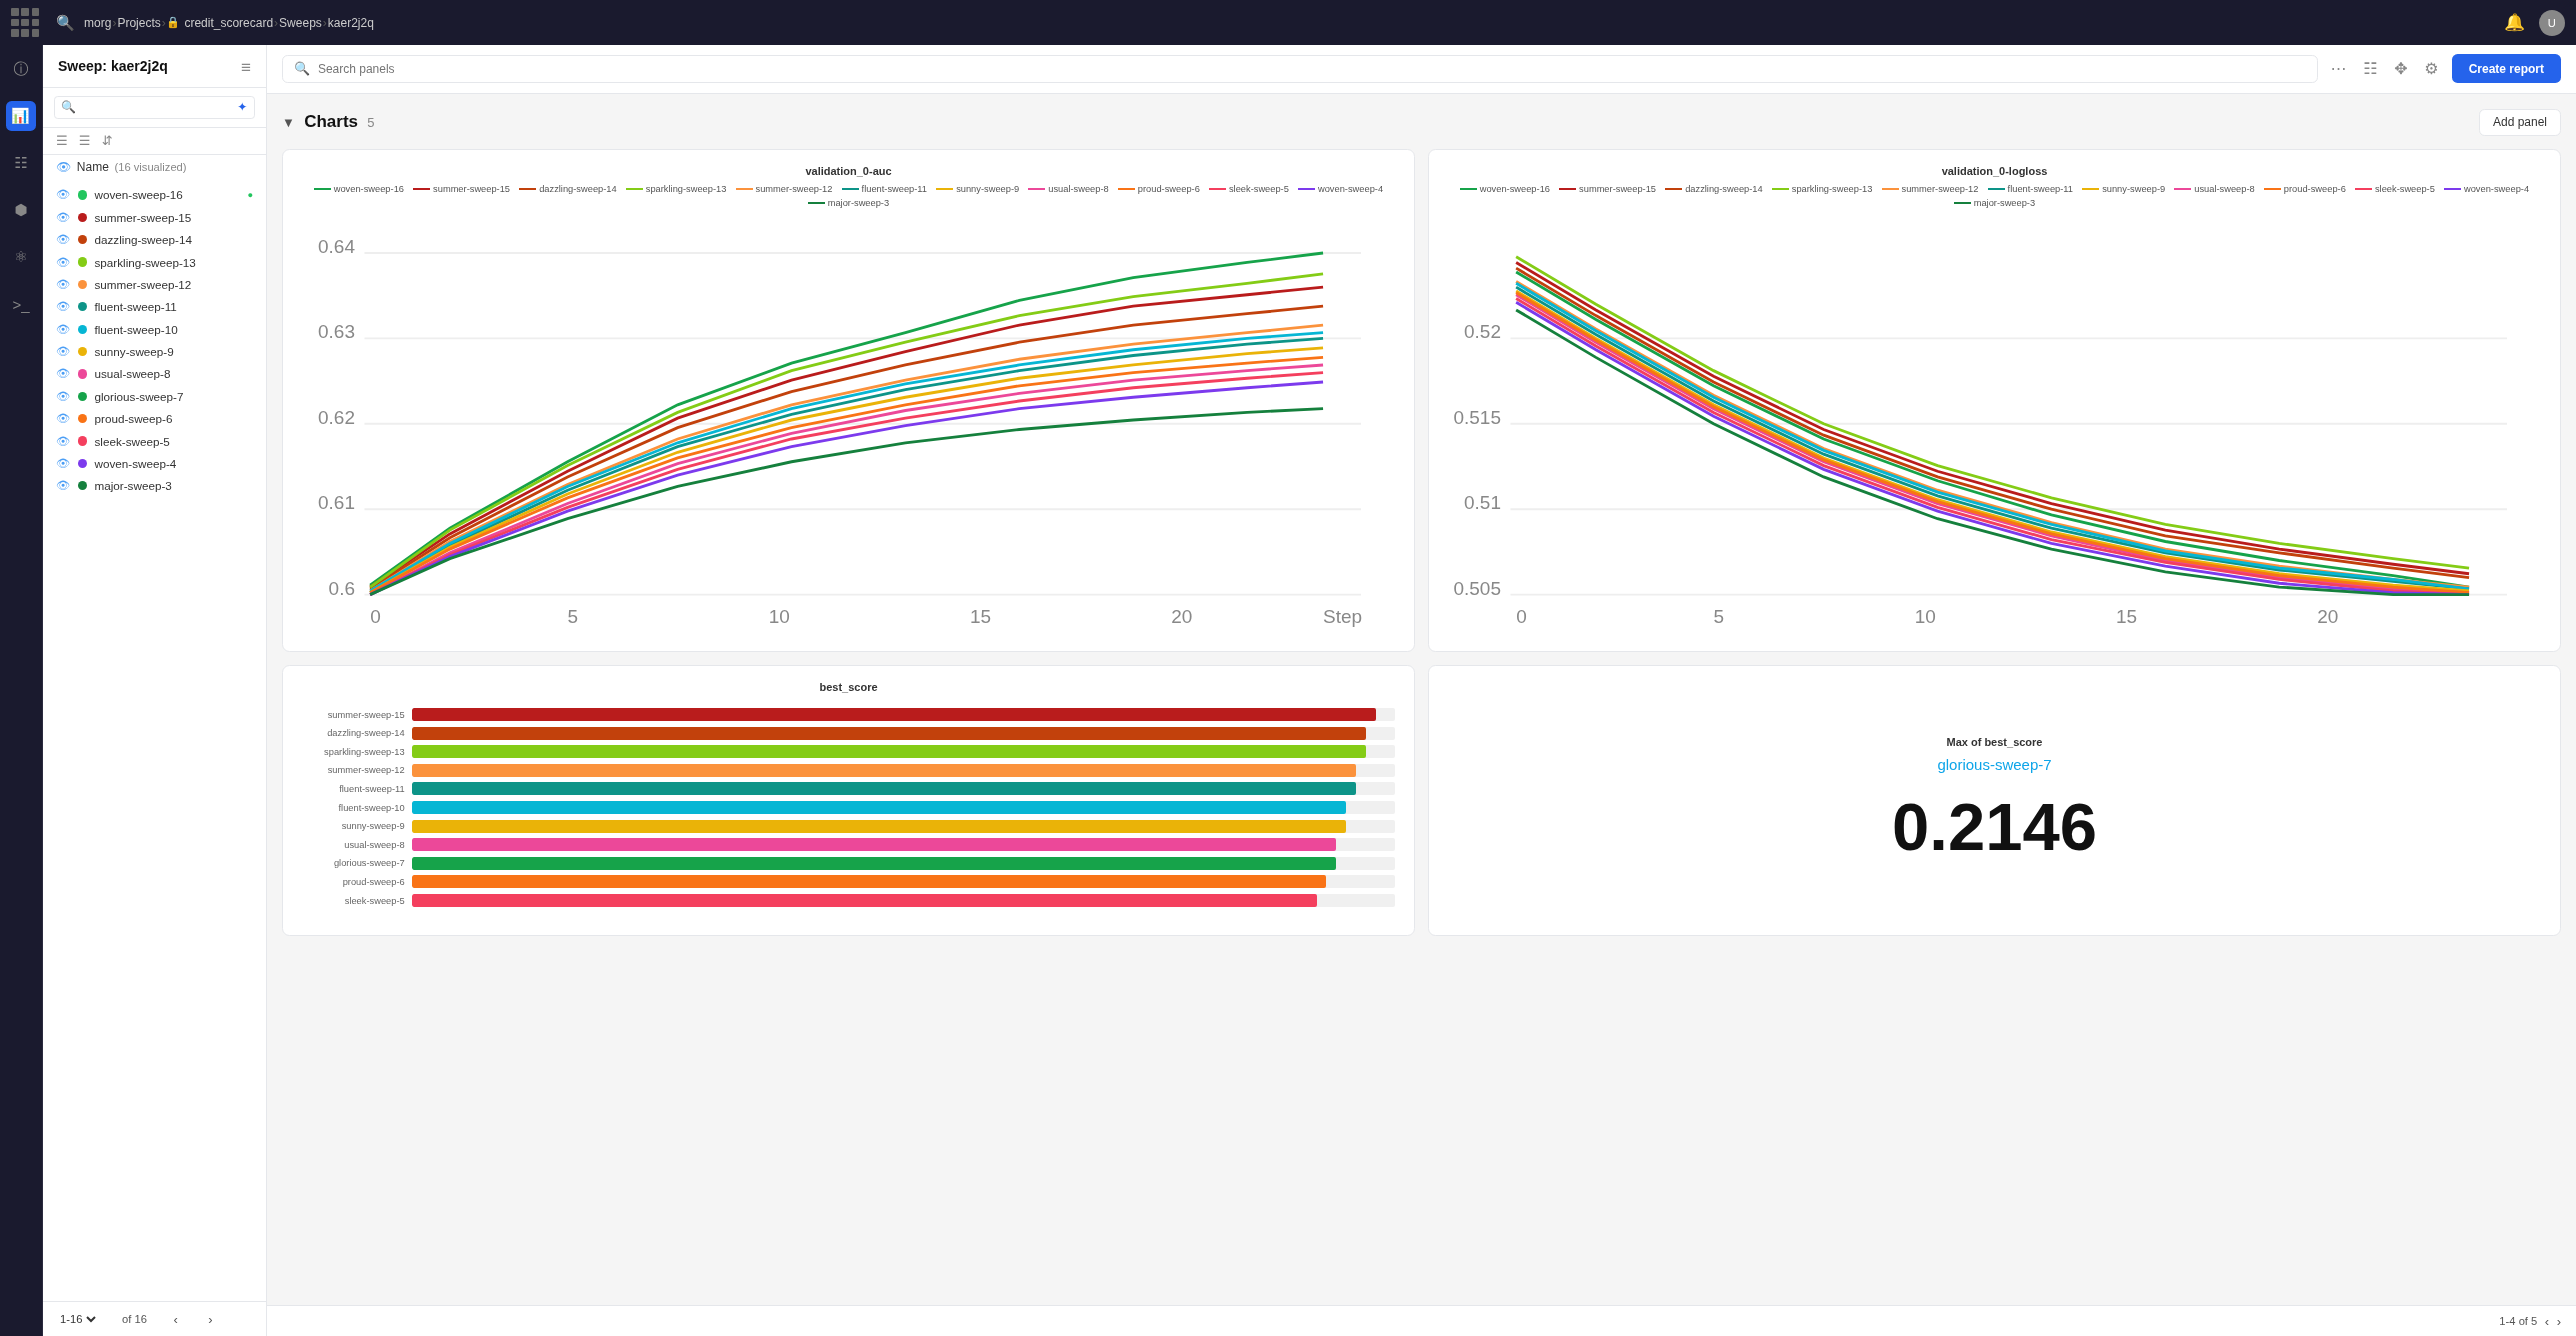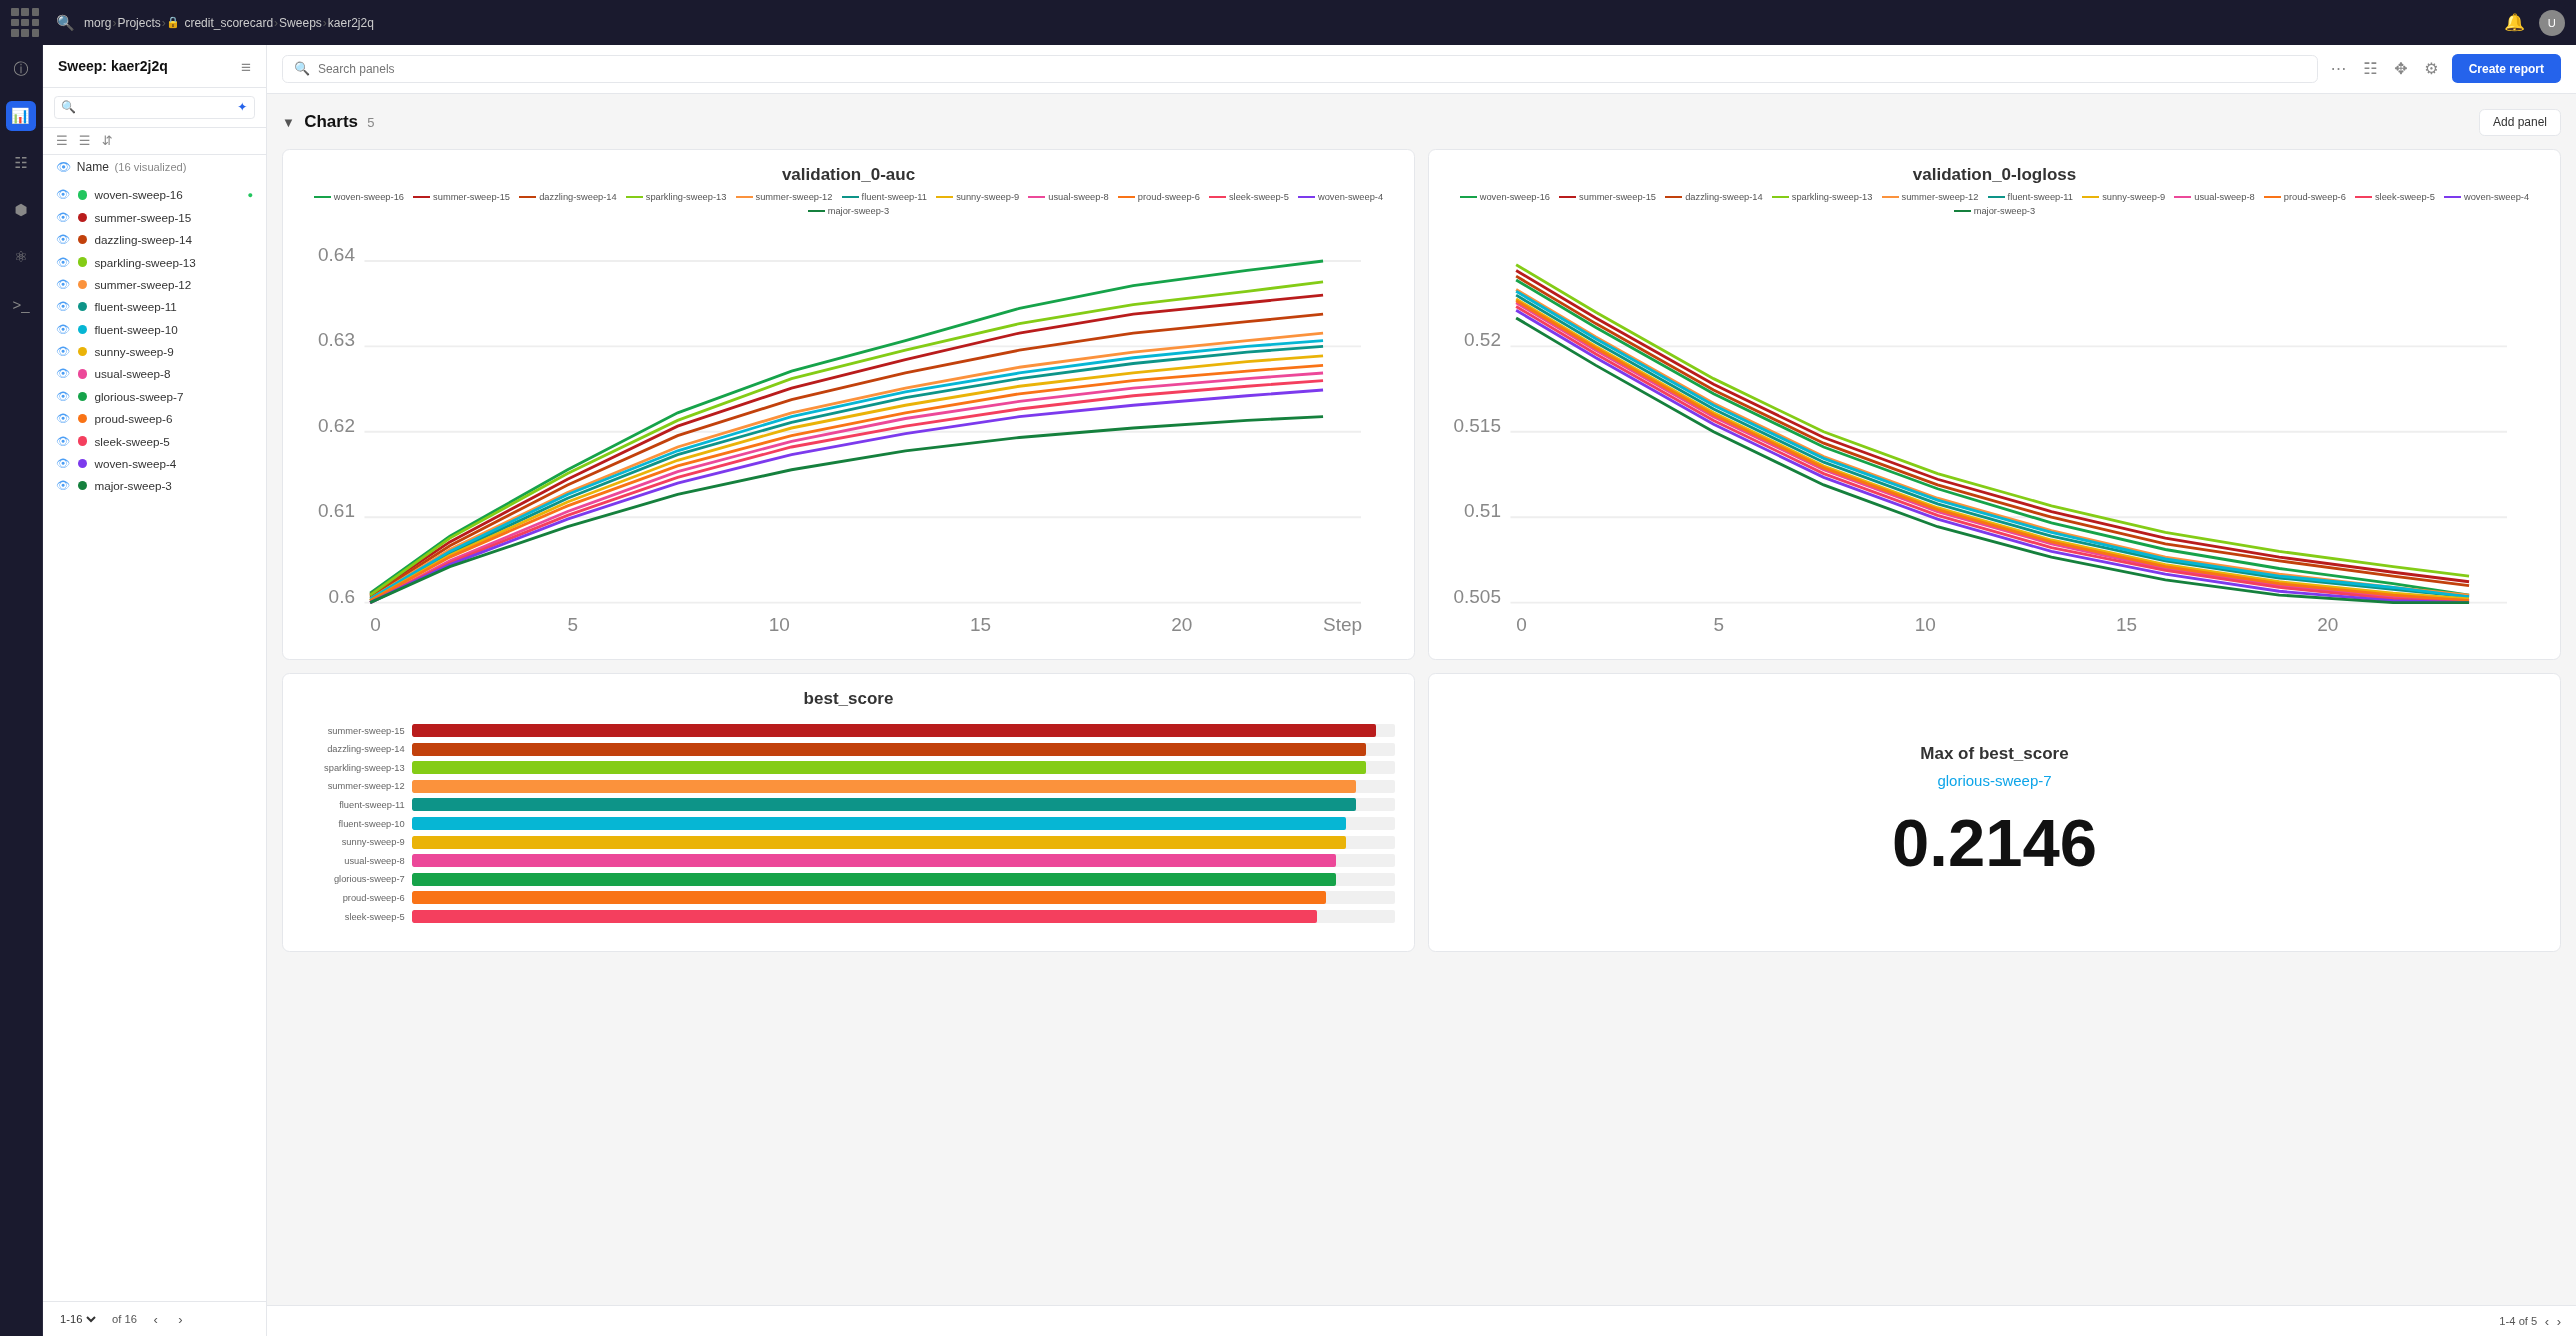--- a/index.html
+++ b/index.html
@@ -111,21 +111,21 @@
     .dot-pink { background: #ec4899; }
     .dot-green { background: #16a34a; }
     .dot-orange2 { background: #f97316; }
     .dot-rose { background: #f43f5e; }
     .dot-purple { background: #7c3aed; }
     .dot-green2 { background: #15803d; }
 
     .sidebar-footer {
       border-top: 0.9px solid #e5e7eb;
       padding: 7.5px 13px;
-      display: flex; align-items: center; gap: 13px;
+      display: flex; align-items: center; gap: 23px;
       font-size: 11.2px; color: #555;
     }
     .sidebar-footer select { border: none; font-size: 11.2px; color: #333; background: transparent; cursor: pointer; }
     .sidebar-footer .nav-btn { cursor: pointer; color: #555; font-size: 13px; padding: 1.9px 3.7px; }
 
     
     .main-content {
       flex: 1;
       display: flex;
       flex-direction: column;
@@ -189,21 +189,21 @@
     .chart-card {
       background: #fff;
       border: 0.9px solid #e5e7eb;
       border-radius: 7.5px;
       padding: 15px;
       overflow: hidden;
     }
 
     .chart-title {
       text-align: center;
-      font-size: 17px;
+      font-size: 11px;
       font-weight: 600;
       color: #333;
       margin-bottom: 7.5px;
     }
 
     .chart-legend {
       display: flex;
       flex-wrap: wrap;
       gap: 3.7px 9.3px;
       font-size: 9.3px;

